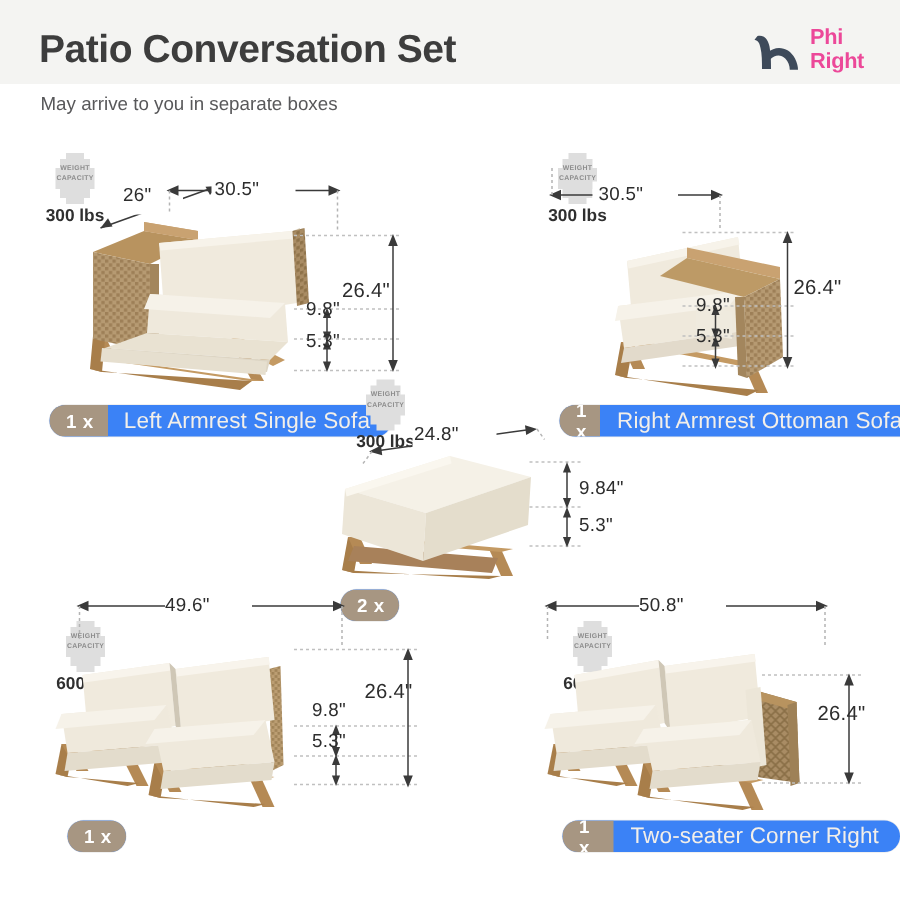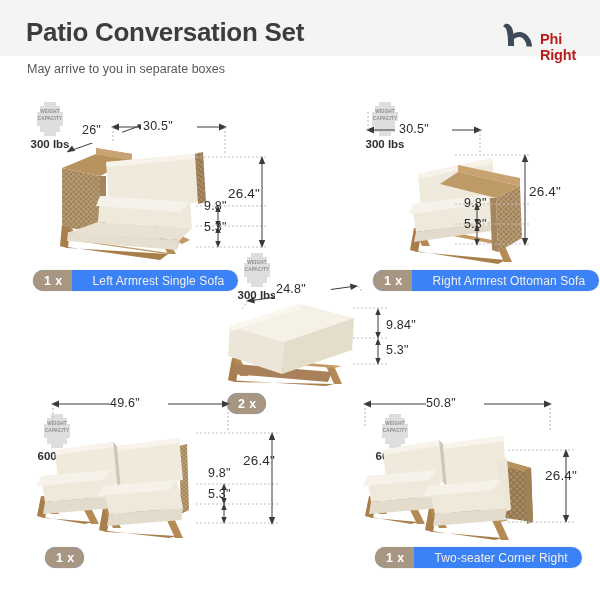--- a/index.html
+++ b/index.html
@@ -22,42 +22,42 @@
     letter-spacing:-0.3px; white-space:nowrap;
   }
   .subtitle {
     position:absolute; left:27px; top:62px;
     font-size:12.5px; color:#58585a; white-space:nowrap;text-align:right;
   }
   .logo { position:absolute; left:502px; top:19px; width:86px; height:34px; }
   .logo-mark { position:absolute; left:0; top:3px; width:34px; height:28px; }
   .logo-text {
     position:absolute; left:38px; top:-1px;
-    font-size:14.5px; font-weight:700; color:#b91c1c;
-    line-height:15.5px; letter-spacing:-0.2px;margin-top:14px;
+    font-size:14.5px; font-weight:700; color:#ec4899;
+    line-height:15.5px; letter-spacing:-0.2px;
   }
 
   
   .product { position:absolute; }
 
   
   .pill {
     position:absolute; display:flex; align-items:center;
     height:21px; border-radius:11px; overflow:hidden;
     background:#3b82f6; box-shadow:0 0 0 0.5px rgba(0,0,0,.08);
   }
   .pill-qty {
     background:#a79682; color:#ffffff;
     font-size:12.5px; font-weight:700;
     padding:0 9px 0 11px; height:100%;
     display:flex; align-items:center; letter-spacing:0.4px;
   }
   .pill-name {
-    color:#f3efe9; font-size:12px; font-weight:400;
-    padding:0 14px 0 21px; height:100%;
+    color:#f3efe9; font-size:15px; font-weight:400;
+    padding:0 14px 0 11px; height:100%;
     display:flex; align-items:center; white-space:nowrap;
     letter-spacing:0.1px;
   }
 
   
   .wbadge { position:absolute; width:34px; height:38px; }
   .wbadge-lbs {
     position:absolute; top:38px; left:50%; transform:translateX(-50%);
     font-size:11.5px; font-weight:700; color:#2f2f2f; white-space:nowrap;
   }

